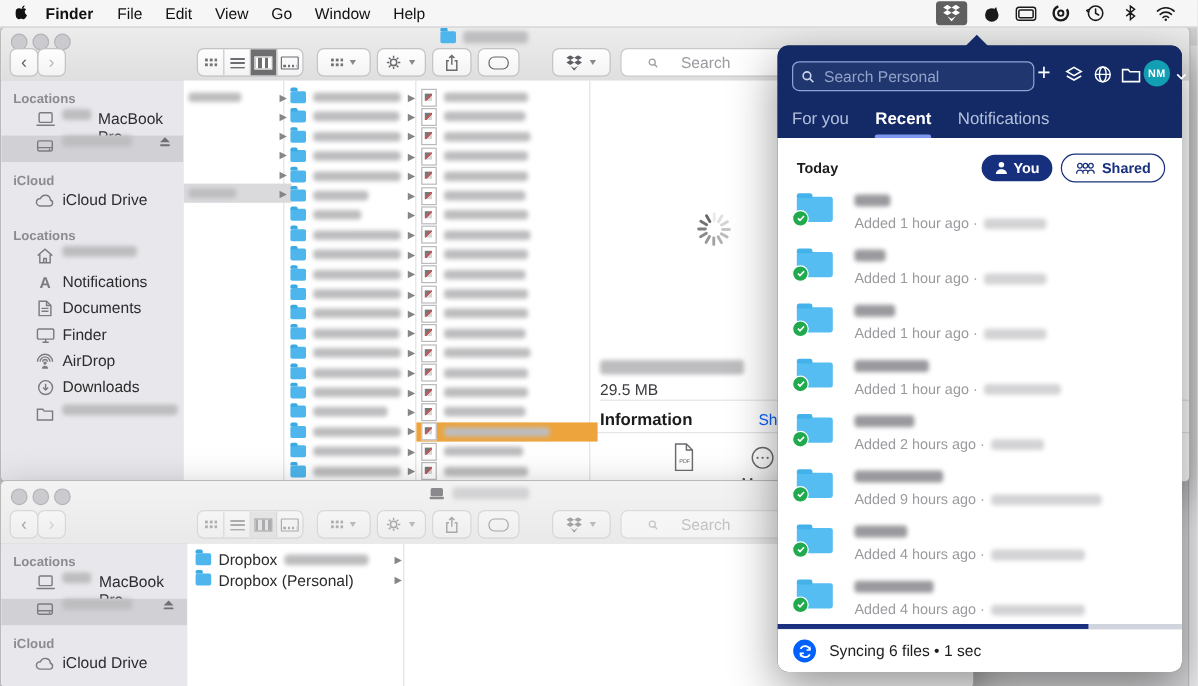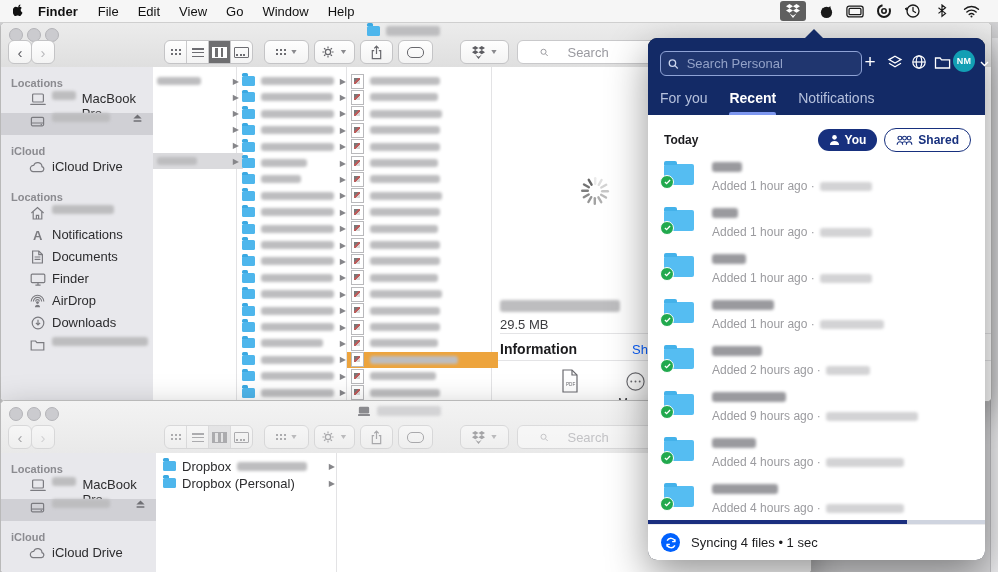--- a/index.html
+++ b/index.html
@@ -919,17 +919,17 @@
     <div class="p-progress">
         <div id="prog-fill" style="width: 77%;"></div>
       </div>
     <div class="p-foot">
       <span class="sync-ic">
         <svg width="12" height="12" viewBox="0 0 14 14" fill="none" stroke="#fff" stroke-width="1.7">
             <path d="M2.2 8.6a5 5 0 0 0 9.3 1.1M11.8 5.4A5 5 0 0 0 2.5 4.3"></path>
             <path d="M11.5 2.2v3.2H8.3M2.5 11.8V8.6h3.2" stroke-width="1.4"></path>
           </svg>
       </span>
-      <span>Syncing 4 files • 1 sec</span>
+      <span>Syncing 6 files • 1 sec</span>
     </div>
   </aside>
 
 </div>
 
 </body></html>

